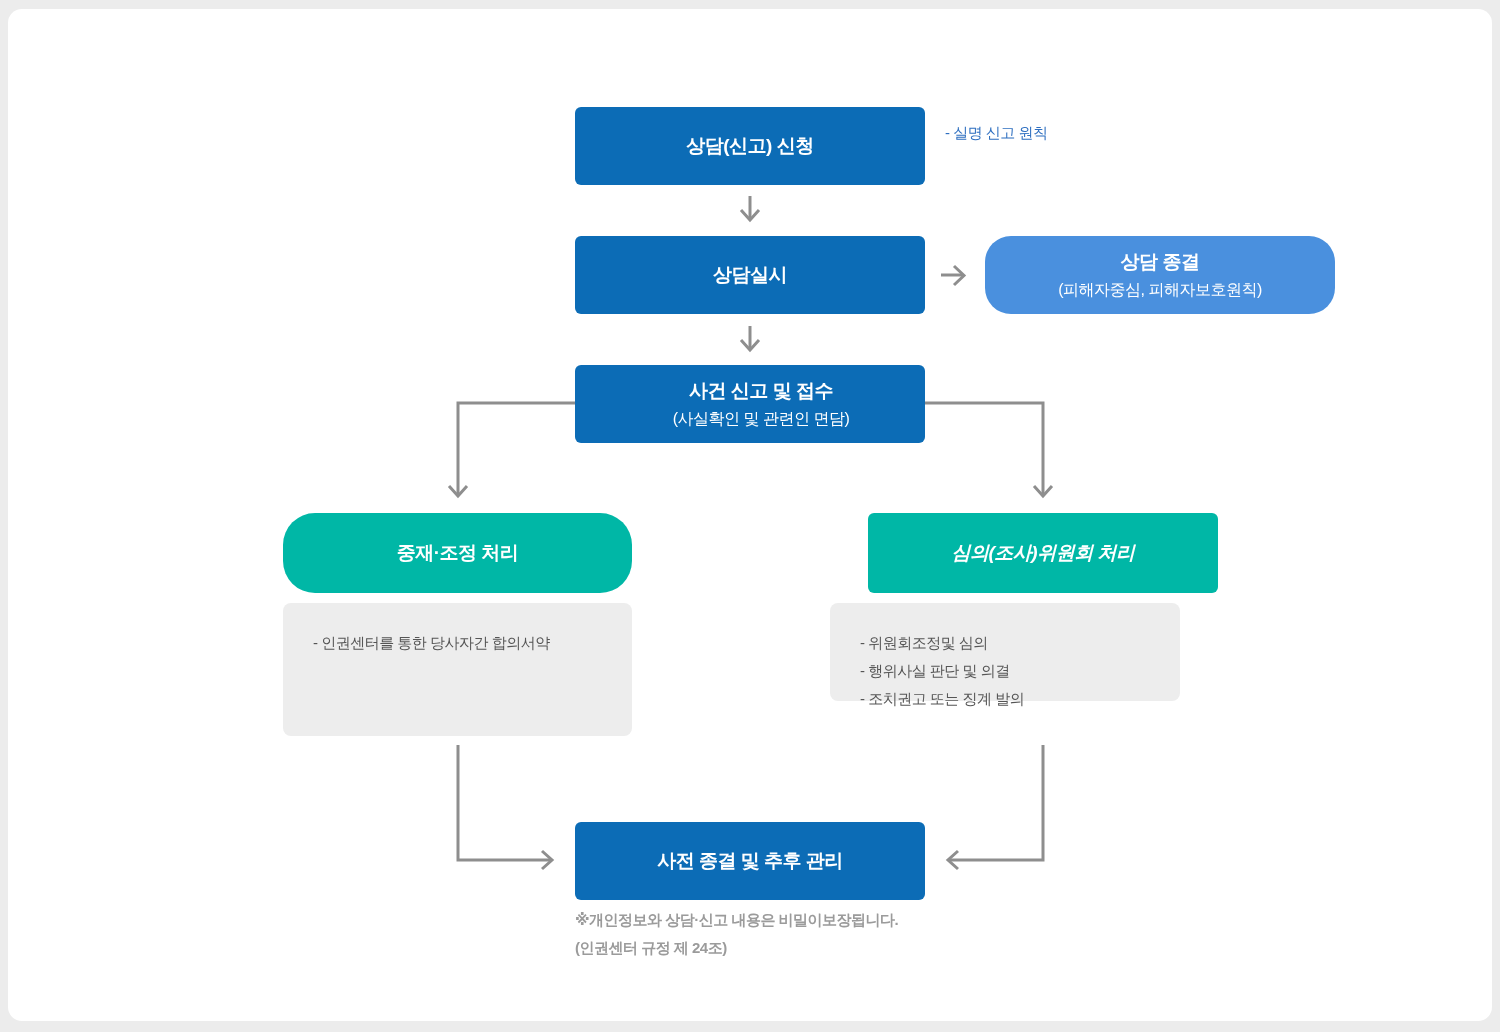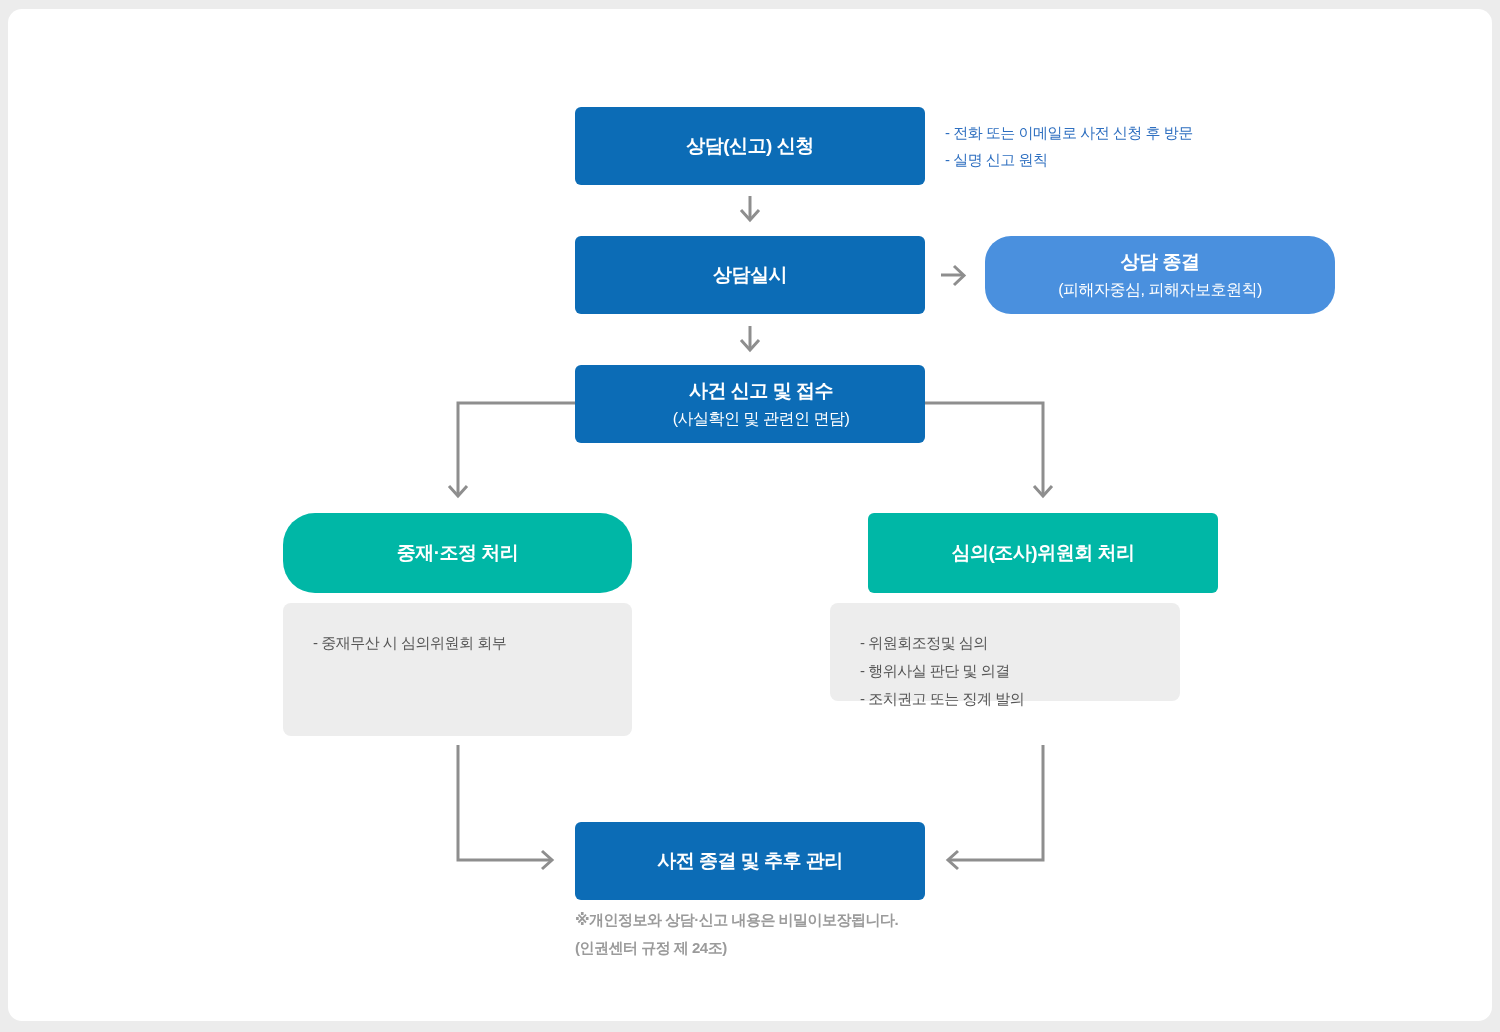--- a/index.html
+++ b/index.html
@@ -98,21 +98,21 @@
     white-space:nowrap;
     font-weight:bold;
   }
 
   
   #box-step1   {left:575px;top:107px;width:350px;height:78px;}
   #box-step2   {left:575px;top:236px;width:350px;height:78px;}
   #box-close   {left:985px;top:236px;width:350px;height:78px;border-radius:26px;}
   #box-step3   {left:575px;top:365px;width:350px;height:78px;padding-left:22px;}
   #box-left    {left:283px;top:513px;width:349px;height:80px;border-radius:32px;}
-  #box-right   {left:868px;top:513px;width:350px;height:80px;}
+  #box-right   {left:868px;top:513px;width:350px;height:80px;font-style:italic;}
   #panel-left  {left:283px;top:603px;width:349px;height:133px;}
   #panel-right {left:830px;top:603px;width:350px;height:98px;}
   #box-final   {left:575px;top:822px;width:350px;height:78px;}
 </style>
 </head>
 <body>
 
 <div class="card"></div>
 
 <svg class="connectors" viewBox="0 0 1500 1032" xmlns="http://www.w3.org/2000/svg">
@@ -137,21 +137,20 @@
 
   <path d="M1043,745 L1043,860 L950,860"></path>
   <path d="M958,851 L948,860 L958,869"></path>
 </svg>
 
 <div class="box primary" id="box-step1">
   <div class="title">상담(신고) 신청</div>
 </div>
 
 <div class="side-notes">
-  <div class="line">- 전화 또는 이메일로 사전 신청 후 방문</div>
   <div class="line">- 실명 신고 원칙</div>
 </div>
 
 <div class="box primary" id="box-step2">
   <div class="title">상담실시</div>
 </div>
 
 <div class="box lightblue" id="box-close">
   <div class="title">상담 종결</div>
   <div class="subtitle">(피해자중심, 피해자보호원칙)</div>
@@ -164,21 +163,21 @@
 
 <div class="box teal" id="box-left">
   <div class="title">중재·조정 처리</div>
 </div>
 
 <div class="box teal" id="box-right">
   <div class="title">심의(조사)위원회 처리</div>
 </div>
 
 <div class="panel" id="panel-left">
-  <div class="line">- 중재무산 시 심의위원회 회부</div>
+  <div class="line">- 인권센터를 통한 당사자간 합의서약</div>
 </div>
 
 <div class="panel" id="panel-right">
   <div class="line">- 위원회조정및 심의</div>
   <div class="line">- 행위사실 판단 및 의결</div>
   <div class="line">- 조치권고 또는 징계 발의</div>
 </div>
 
 <div class="box primary" id="box-final">
   <div class="title">사전 종결 및 추후 관리</div>

